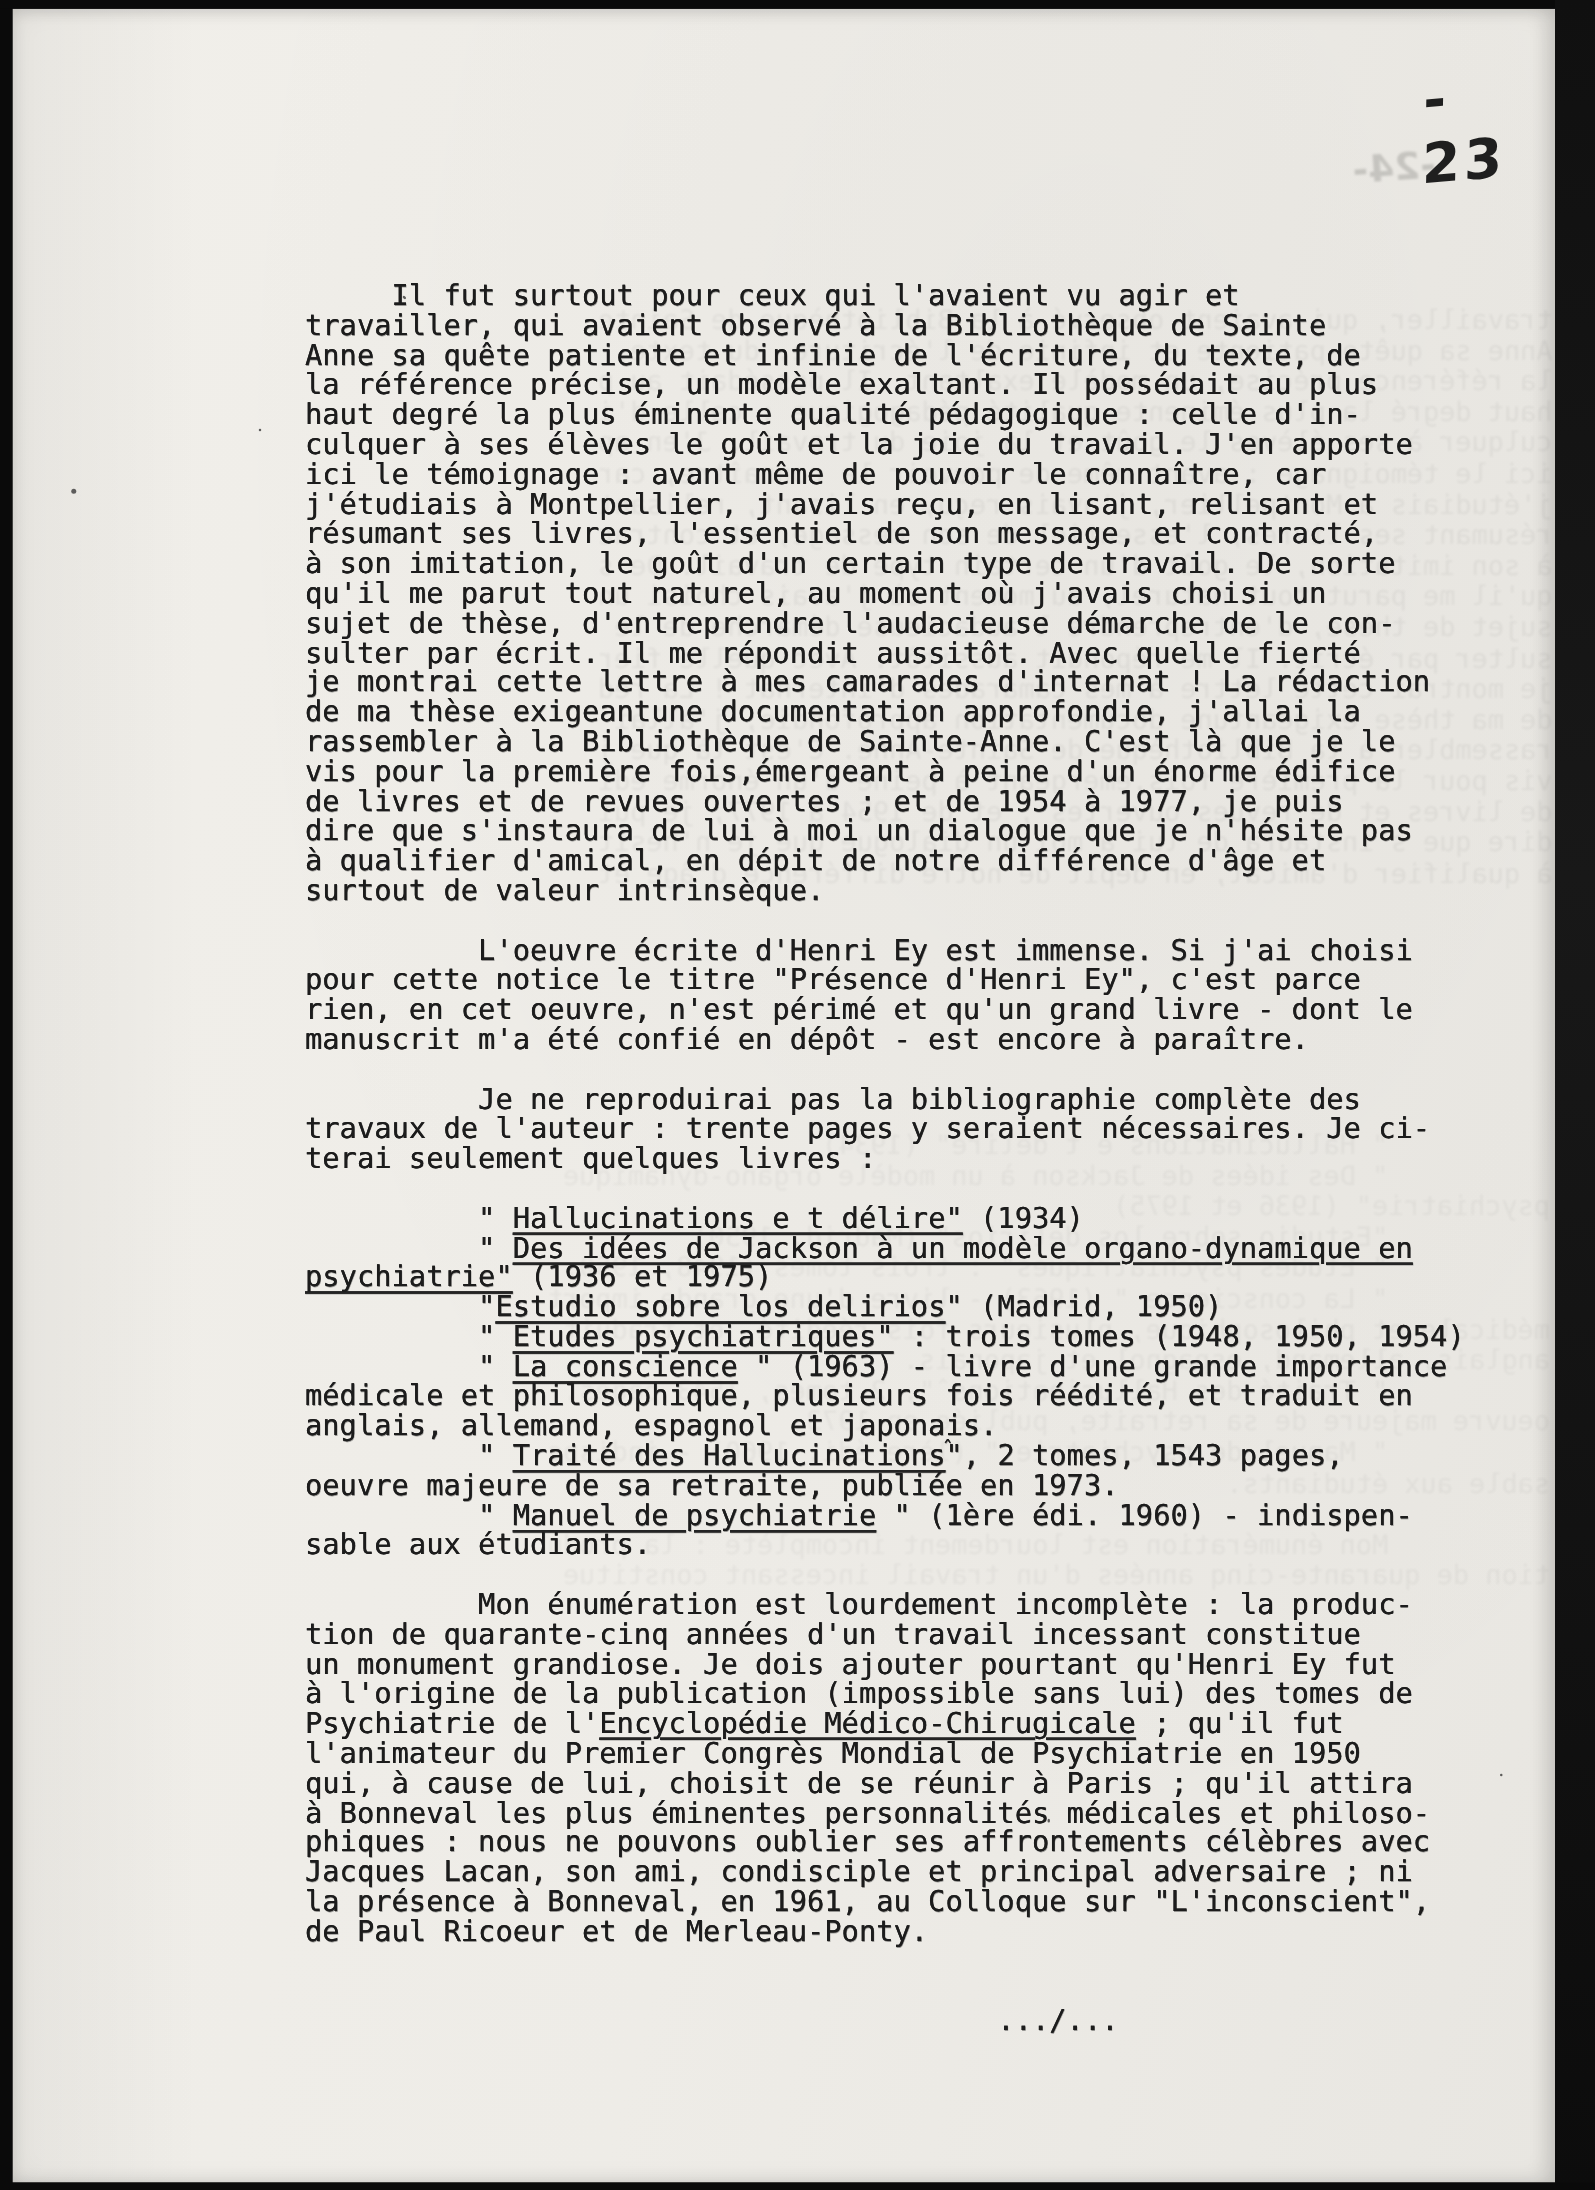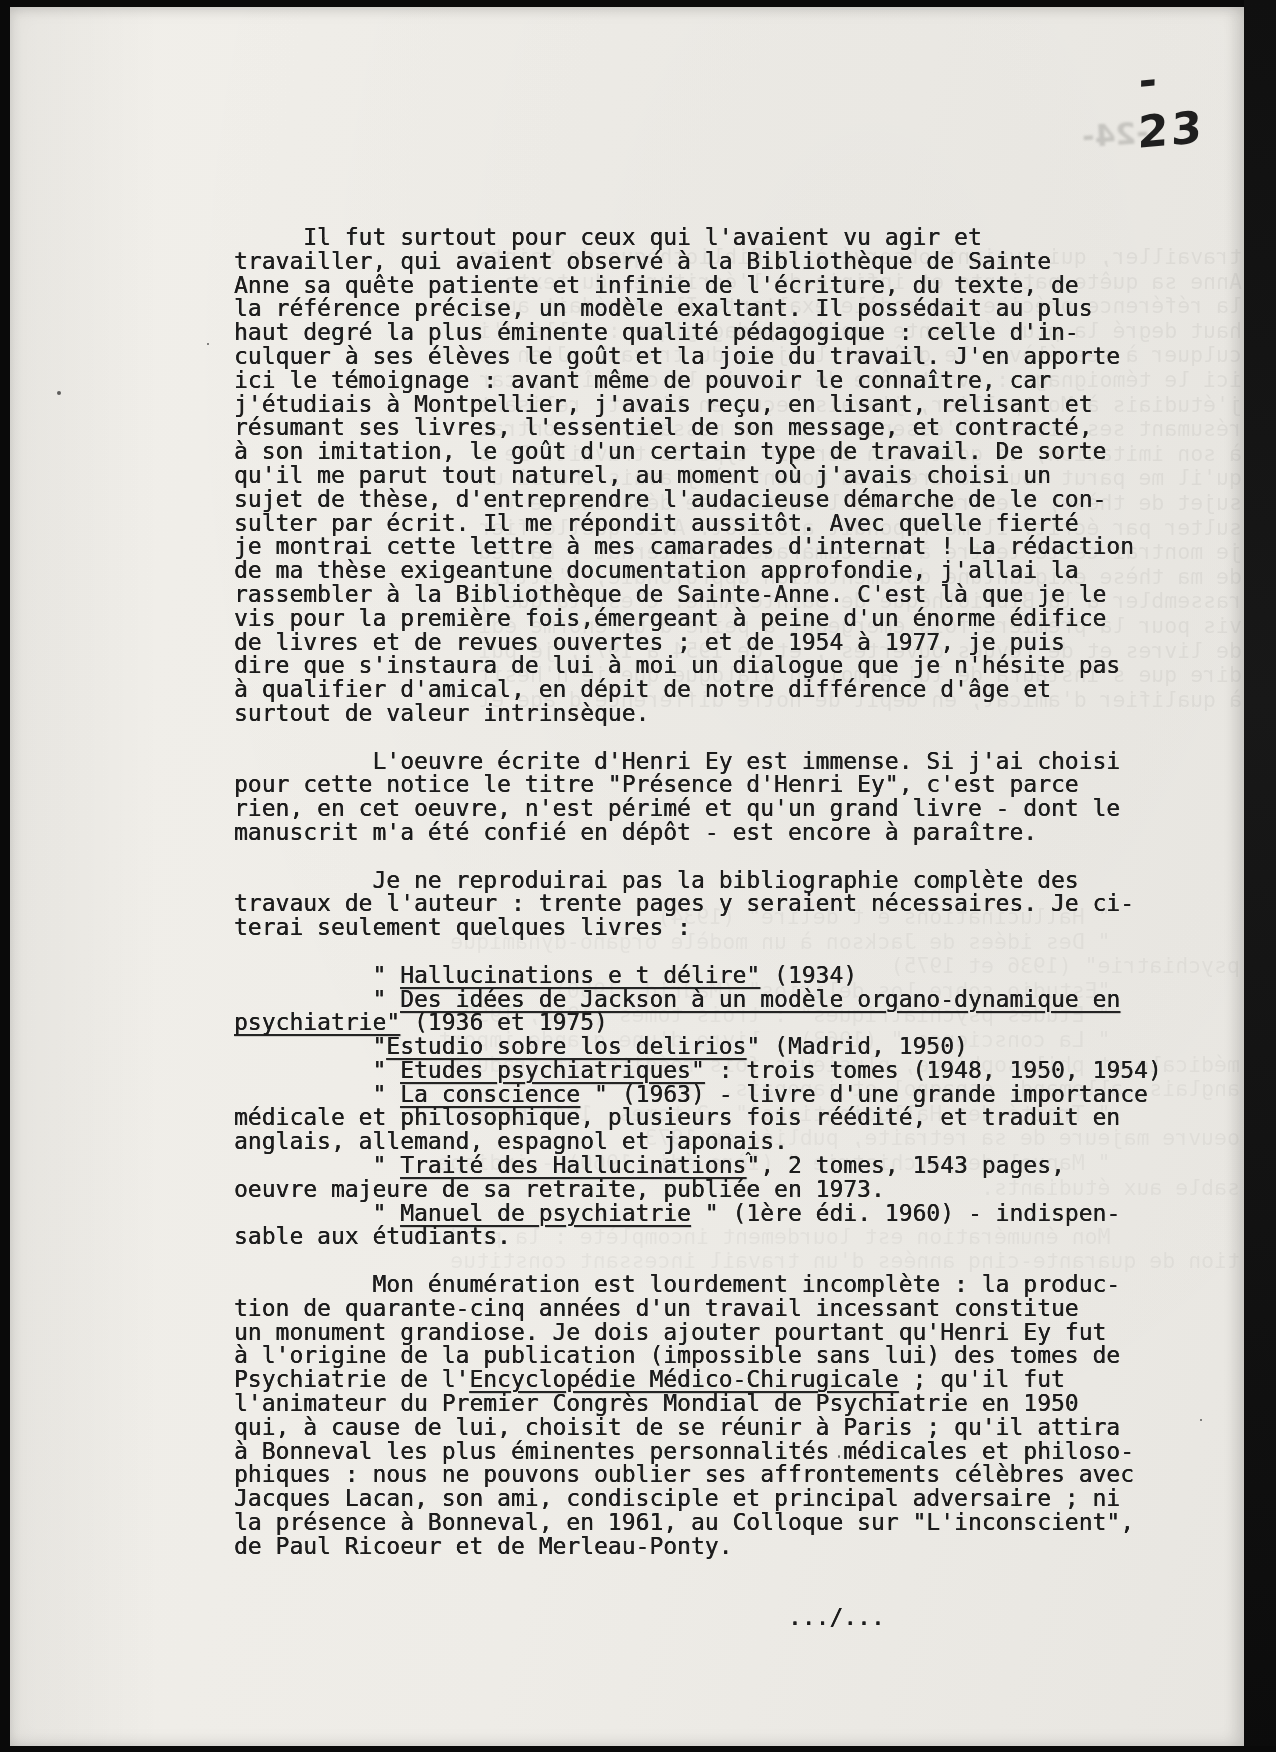--- a/index.html
+++ b/index.html
@@ -18,21 +18,21 @@
     background:linear-gradient(105deg,#f1efea 0%,#eeece7 55%,#e8e6e1 100%);
     box-shadow:inset 0 0 22px rgba(0,0,0,.07), inset -8px 0 14px rgba(0,0,0,.10), inset 3px 3px 10px rgba(0,0,0,.05);
   }
   #paper::before{
     content:"";position:absolute;inset:0;
     background:linear-gradient(90deg, rgba(0,0,0,.045) 0px, rgba(0,0,0,0) 150px),
                radial-gradient(ellipse at 70% 20%, rgba(0,0,0,.025), rgba(0,0,0,0) 60%);
     pointer-events:none;
   }
   #text-block{
-    position:absolute;left:224px;top:219px;
+    position:absolute;left:234px;top:219px;
     font-size:23px;line-height:23.8px;color:var(--ink);
     white-space:pre;
     text-shadow:0 0 .5px rgba(25,25,25,.95), .4px .4px .4px rgba(45,45,45,.45);
   }
   .line{height:23.8px;}
   .u{
     text-decoration:underline;
     text-decoration-thickness:2px;
     text-underline-offset:4px;
     text-decoration-color:#242424;

